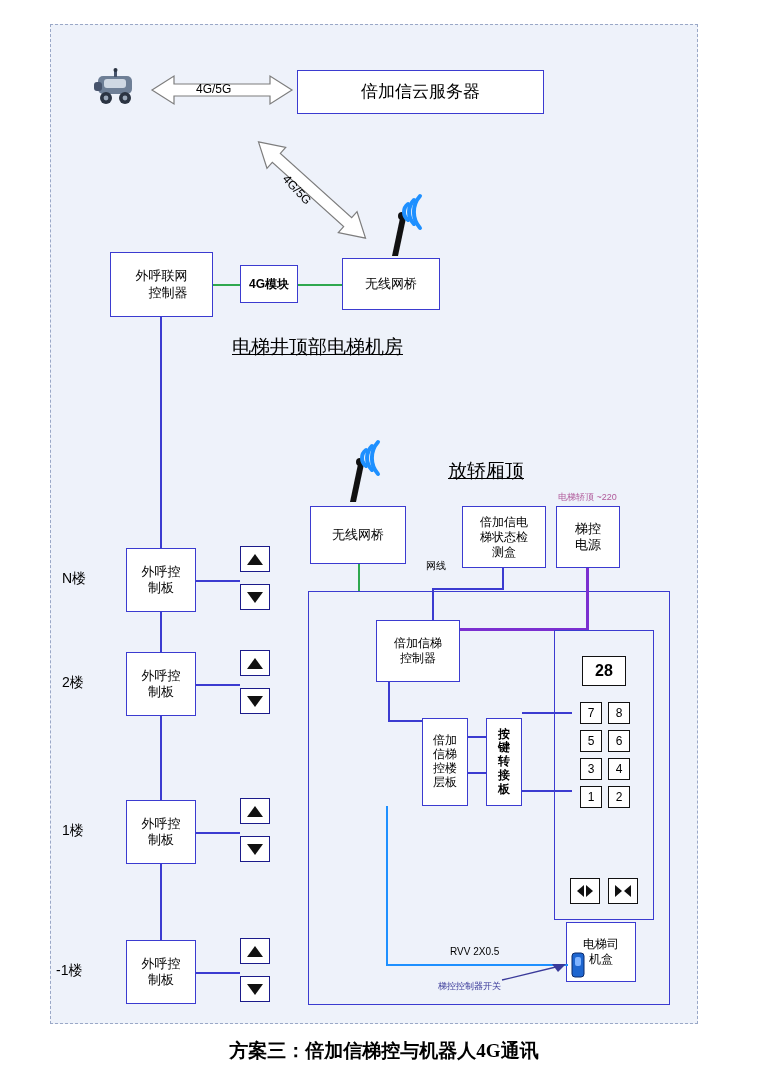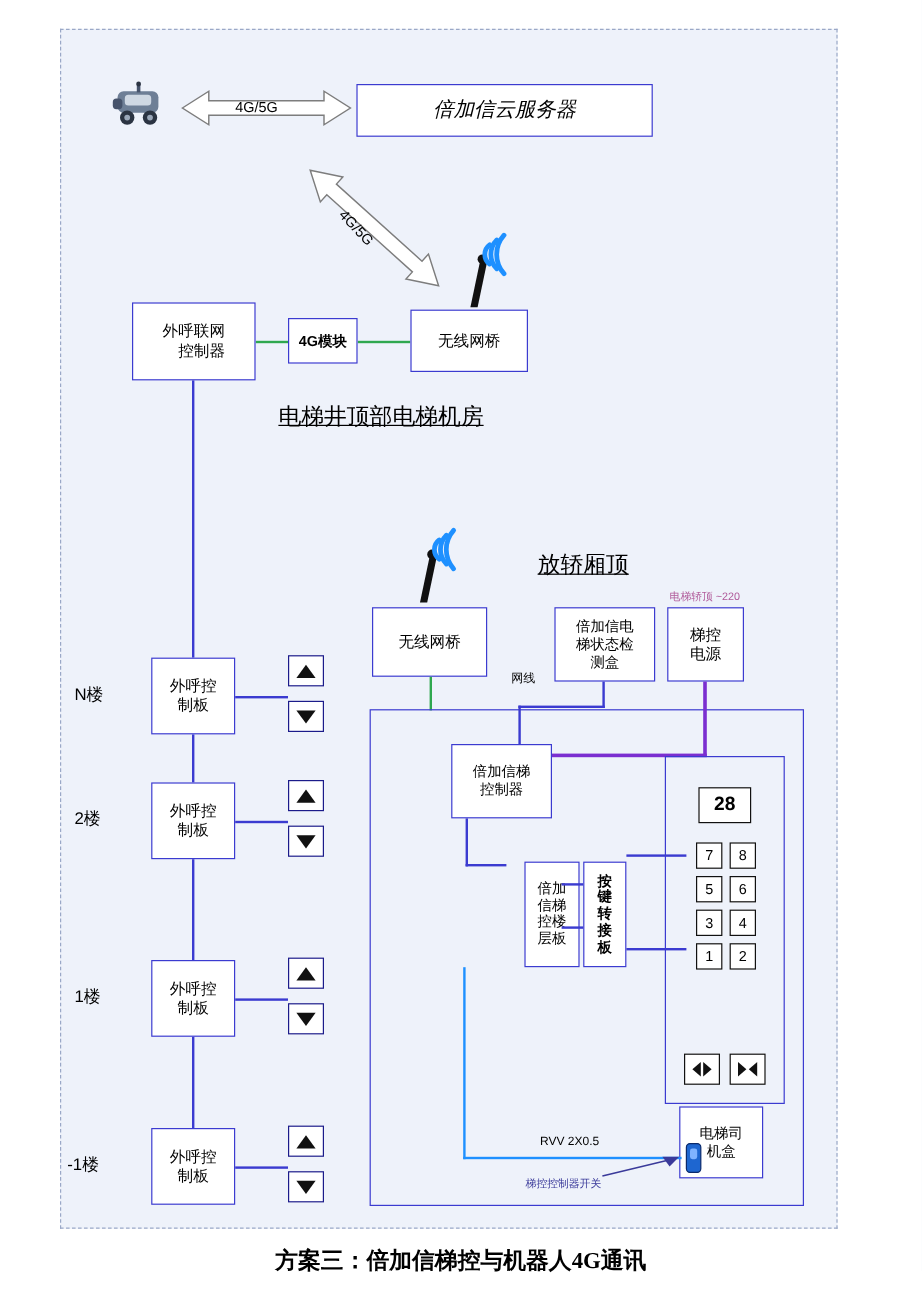--- a/index.html
+++ b/index.html
@@ -173,21 +173,21 @@
     </svg>
   </div>
 
   <div style="position:absolute;left:152px;top:70px;width:140px;height:40px;">
     <svg width="140" height="40" viewBox="0 0 140 40">
       <polygon points="0,20 22,6 22,14 118,14 118,6 140,20 118,34 118,26 22,26 22,34" fill="#ffffff" stroke="#7d7d7d" stroke-width="1.2"></polygon>
     </svg>
   </div>
   <div class="plain" style="left:196px;top:82px;font-size:12px;">4G/5G</div>
 
-  <div class="box" style="left:297px;top:70px;width:247px;height:44px;font-family:'Liberation Serif',serif;font-size:17px;font-style:italic;">倍加信云服务器</div>
+  <div class="box" style="left:297px;top:70px;width:247px;height:44px;font-family:'Liberation Serif',serif;font-size:17px;">倍加信云服务器</div>
 
   <div style="position:absolute;left:252px;top:125px;width:120px;height:130px;">
     <svg width="120" height="130" viewBox="0 0 120 130">
       <g transform="rotate(42 60 65)">
         <polygon points="-12,65 12,51 12,59 108,59 108,51 132,65 108,79 108,71 12,71 12,79" fill="#ffffff" stroke="#7d7d7d" stroke-width="1.2"></polygon>
       </g>
     </svg>
   </div>
   <div class="plain" style="left:290px;top:172px;font-size:12px;transform:rotate(47deg);transform-origin:left top;">4G/5G</div>
 
@@ -252,21 +252,21 @@
   <div class="wire" style="left:432px;top:588px;width:2px;height:34px;"></div>
   <div class="wire-purple" style="left:586px;top:568px;width:3px;height:62px;"></div>
   <div class="wire-purple" style="left:460px;top:628px;width:129px;height:3px;"></div>
 
   <div class="box" style="left:376px;top:620px;width:84px;height:62px;white-space:pre;font-size:12px;">倍加信梯
 控制器</div>
 
   <div class="wire" style="left:388px;top:682px;width:2px;height:40px;"></div>
   <div class="wire" style="left:388px;top:720px;width:34px;height:2px;"></div>
 
-  <div class="box" style="left:422px;top:718px;width:46px;height:88px;white-space:pre;font-size:12px;line-height:1.15;margin-left:15px;">倍加
+  <div class="box" style="left:422px;top:718px;width:46px;height:88px;white-space:pre;font-size:12px;line-height:1.15;">倍加
 信梯
 控楼
 层板</div>
 
   <div class="box" style="left:486px;top:718px;width:36px;height:88px;white-space:pre;font-size:12px;font-weight:bold;line-height:1.15;">按
 键
 转
 接
 板</div>
 

